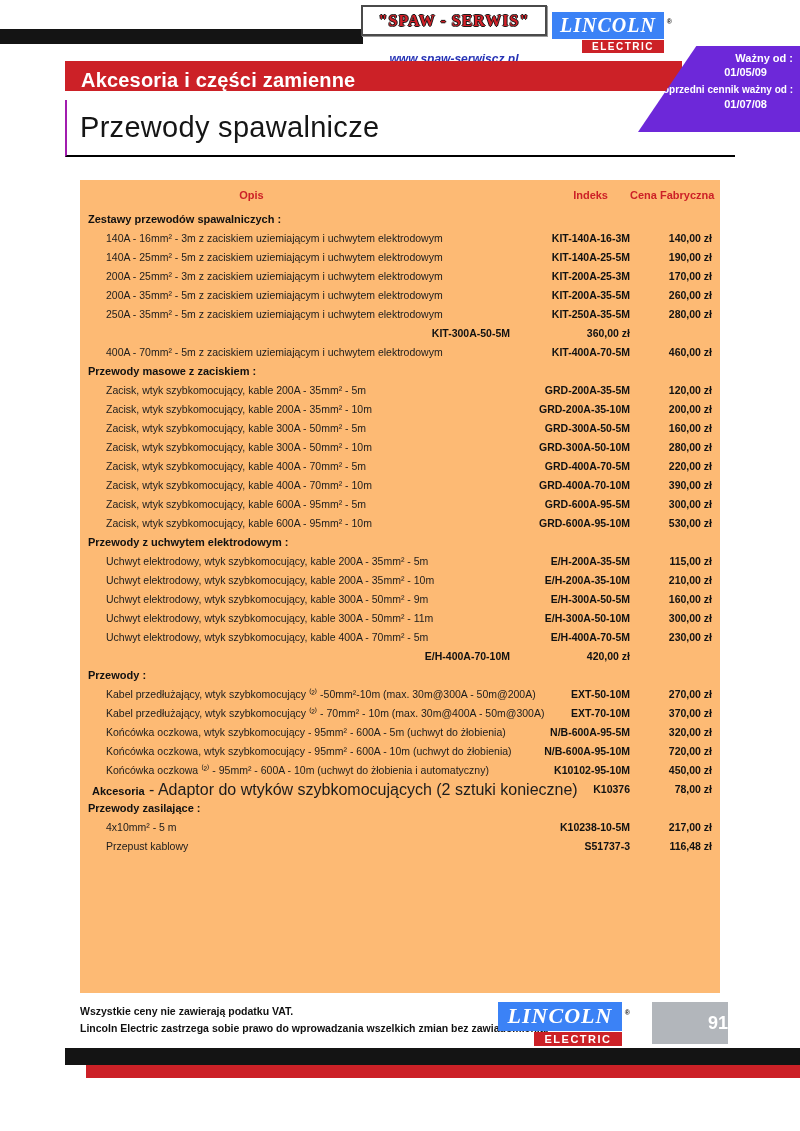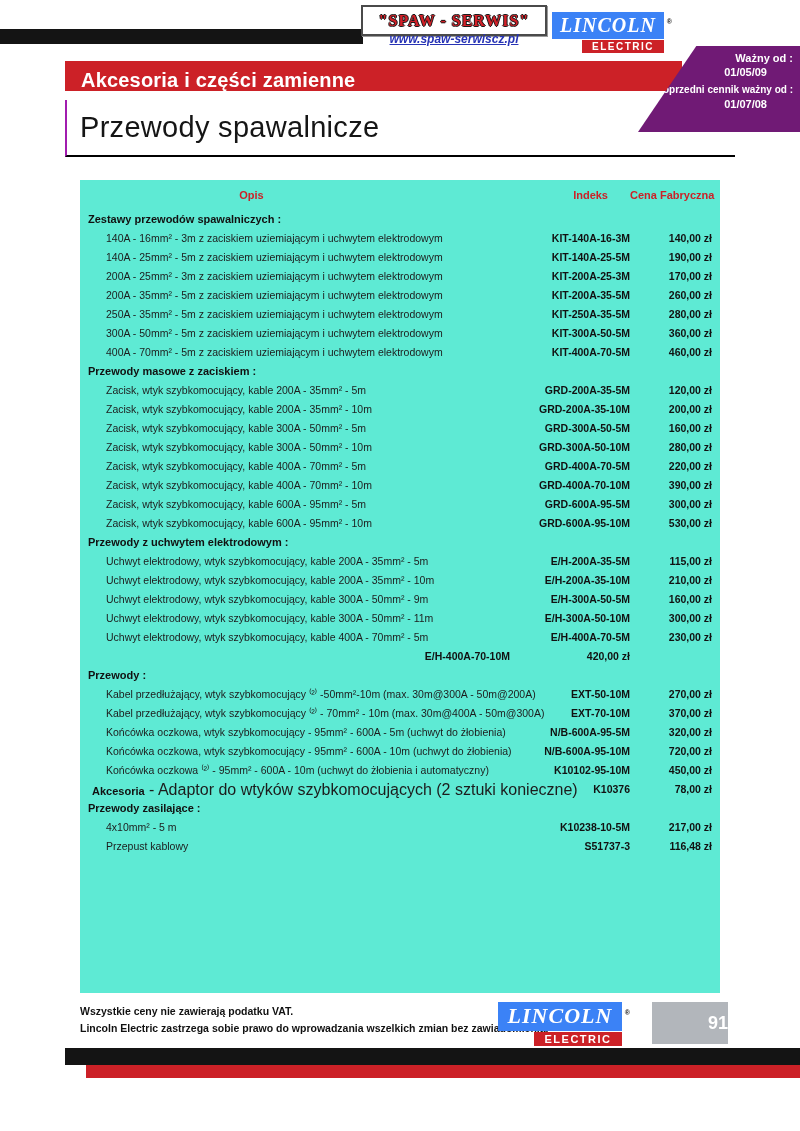--- a/index.html
+++ b/index.html
@@ -18,21 +18,21 @@
     position:absolute; left:361px; top:5px; width:186px; height:31px;
     border:2px solid #4a4a4a; background:#fff; box-shadow:1px 1px 0 #9a9a9a;
     display:flex; align-items:center; justify-content:center;
   }
   #spaw-text {
     font-family:"Liberation Serif", serif; font-weight:bold; font-size:16px;
     color:#d22028; letter-spacing:1px; white-space:nowrap;
     text-shadow:-1px 0 #1a1a1a, 1px 0 #1a1a1a, 0 -1px #1a1a1a, 0 1px #1a1a1a;
   }
   #spaw-url {
-    position:absolute; left:361px; top:32px; width:186px; text-align:center;
+    position:absolute; left:361px; top:52px; width:186px; text-align:center;
     font-size:12px; font-weight:bold; font-style:italic; color:#2733b5;
     text-decoration:underline; cursor:pointer; display:block;
   }
 
   
   .lincoln-logo { position:absolute; }
   .ll-black {
     background:#3b82f6; color:#fff; text-align:center; position:relative;
     font-family:"Liberation Serif", serif; font-style:italic; font-weight:bold;
   }
@@ -46,36 +46,36 @@
   #lincoln-footer .ll-red { width:88px; height:14px; font-size:11px; line-height:14px; letter-spacing:1.5px; margin-top:1px; }
 
   
   #banner {
     position:absolute; left:65px; top:61px; width:617px; height:30px;
     background:#cc2127; color:#fff; font-size:20px; font-weight:bold;
     line-height:39px; padding-left:16px; letter-spacing:0.2px;
   }
   #validity {
     position:absolute; left:638px; top:46px; width:162px; height:86px;
-    background:#701a75; clip-path:polygon(36% 0, 100% 0, 100% 100%, 0 100%);
+    background:#6d28d9; clip-path:polygon(36% 0, 100% 0, 100% 100%, 0 100%);
     color:#fff; text-align:right; padding:5px 7px 0 0;
   }
   #validity .v-label { font-weight:bold; font-size:11px; line-height:14px; white-space:nowrap; }
   #validity .v-label.small { font-size:10px; margin-top:4px; }
   #validity .v-date { font-size:11px; line-height:14px; font-weight:bold; padding-right:26px; }
 
   
   #title-block {
     position:absolute; left:65px; top:100px; width:670px; height:57px;
     border-left:2px solid #a21caf; border-bottom:2px solid #000;
   }
   #page-title { position:absolute; left:13px; top:11px; font-size:29px; color:#151515; letter-spacing:0.3px; }
 
   
-  #price-table { position:absolute; left:80px; top:180px; width:640px; height:813px; background:#5eead4; }
+  #price-table { position:absolute; left:80px; top:180px; width:640px; height:813px; background:#fdba74; }
   .thead {
     display:grid; grid-template-columns:422px 120px 82px; padding:0 8px;
     height:30px; line-height:30px; color:#cc2127; font-weight:bold; font-size:11px;
   }
   .hcell { white-space:nowrap; }
   .hcell.opis { text-align:center; padding-right:95px; }
   .hcell.indeks { text-align:right; padding-right:22px; }
   .hcell.cena { text-align:right; }
   .trow { display:grid; grid-template-columns:422px 120px 82px; padding:0 8px; height:19px; line-height:19px; }
   .cell { white-space:nowrap; overflow:visible; }
@@ -164,21 +164,20 @@
           <div class="cell opis item">200A - 35mm² - 5m z zaciskiem uziemiającym i uchwytem elektrodowym</div>
           <div class="cell indeks">KIT-200A-35-5M</div>
           <div class="cell cena">260,00 zł</div>
         </div>
         <div class="trow">
           <div class="cell opis item">250A - 35mm² - 5m z zaciskiem uziemiającym i uchwytem elektrodowym</div>
           <div class="cell indeks">KIT-250A-35-5M</div>
           <div class="cell cena">280,00 zł</div>
         </div>
         <div class="trow">
-          <div class="cell opis item">300A - 50mm² - 5m z zaciskiem uziemiającym i uchwytem elektrodowym</div>
           <div class="cell indeks">KIT-300A-50-5M</div>
           <div class="cell cena">360,00 zł</div>
         </div>
         <div class="trow">
           <div class="cell opis item">400A - 70mm² - 5m z zaciskiem uziemiającym i uchwytem elektrodowym</div>
           <div class="cell indeks">KIT-400A-70-5M</div>
           <div class="cell cena">460,00 zł</div>
         </div>
         <div class="trow">
           <div class="cell opis"><span class="sec-title">Przewody masowe z zaciskiem :</span></div>

